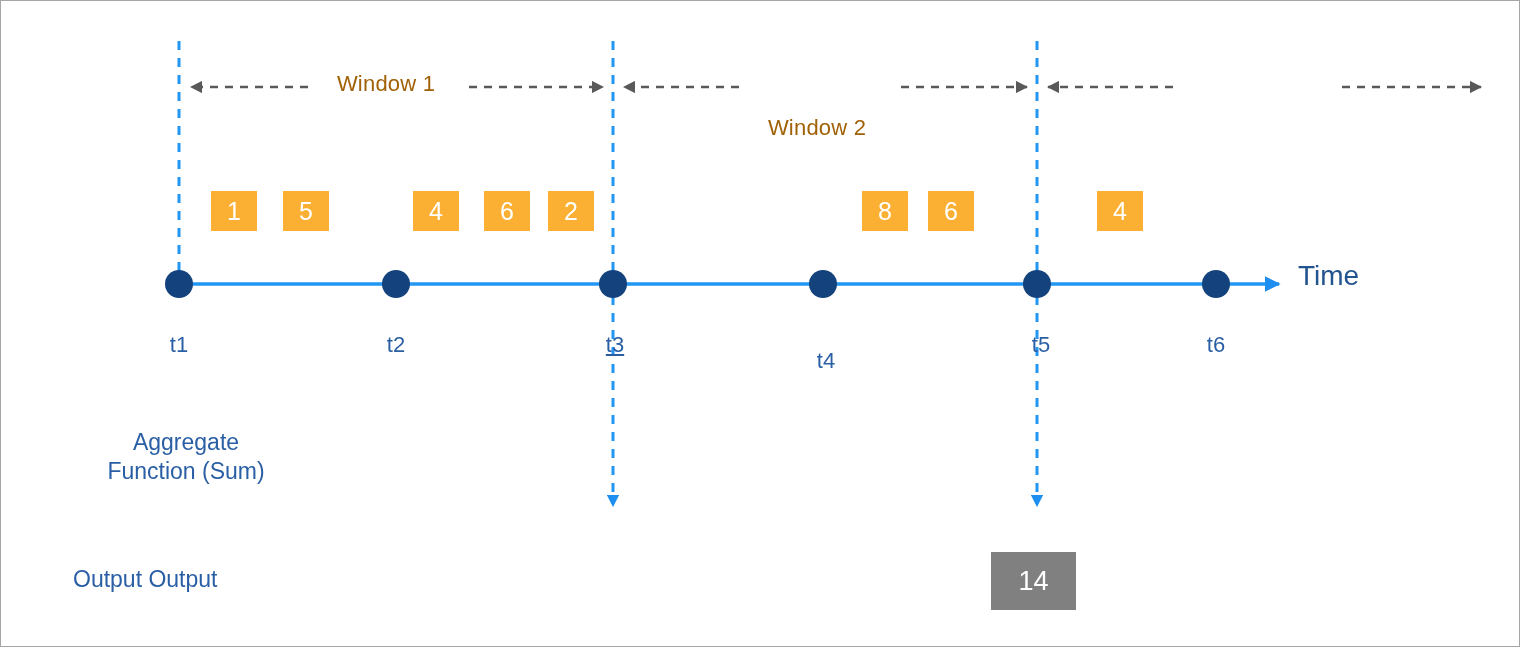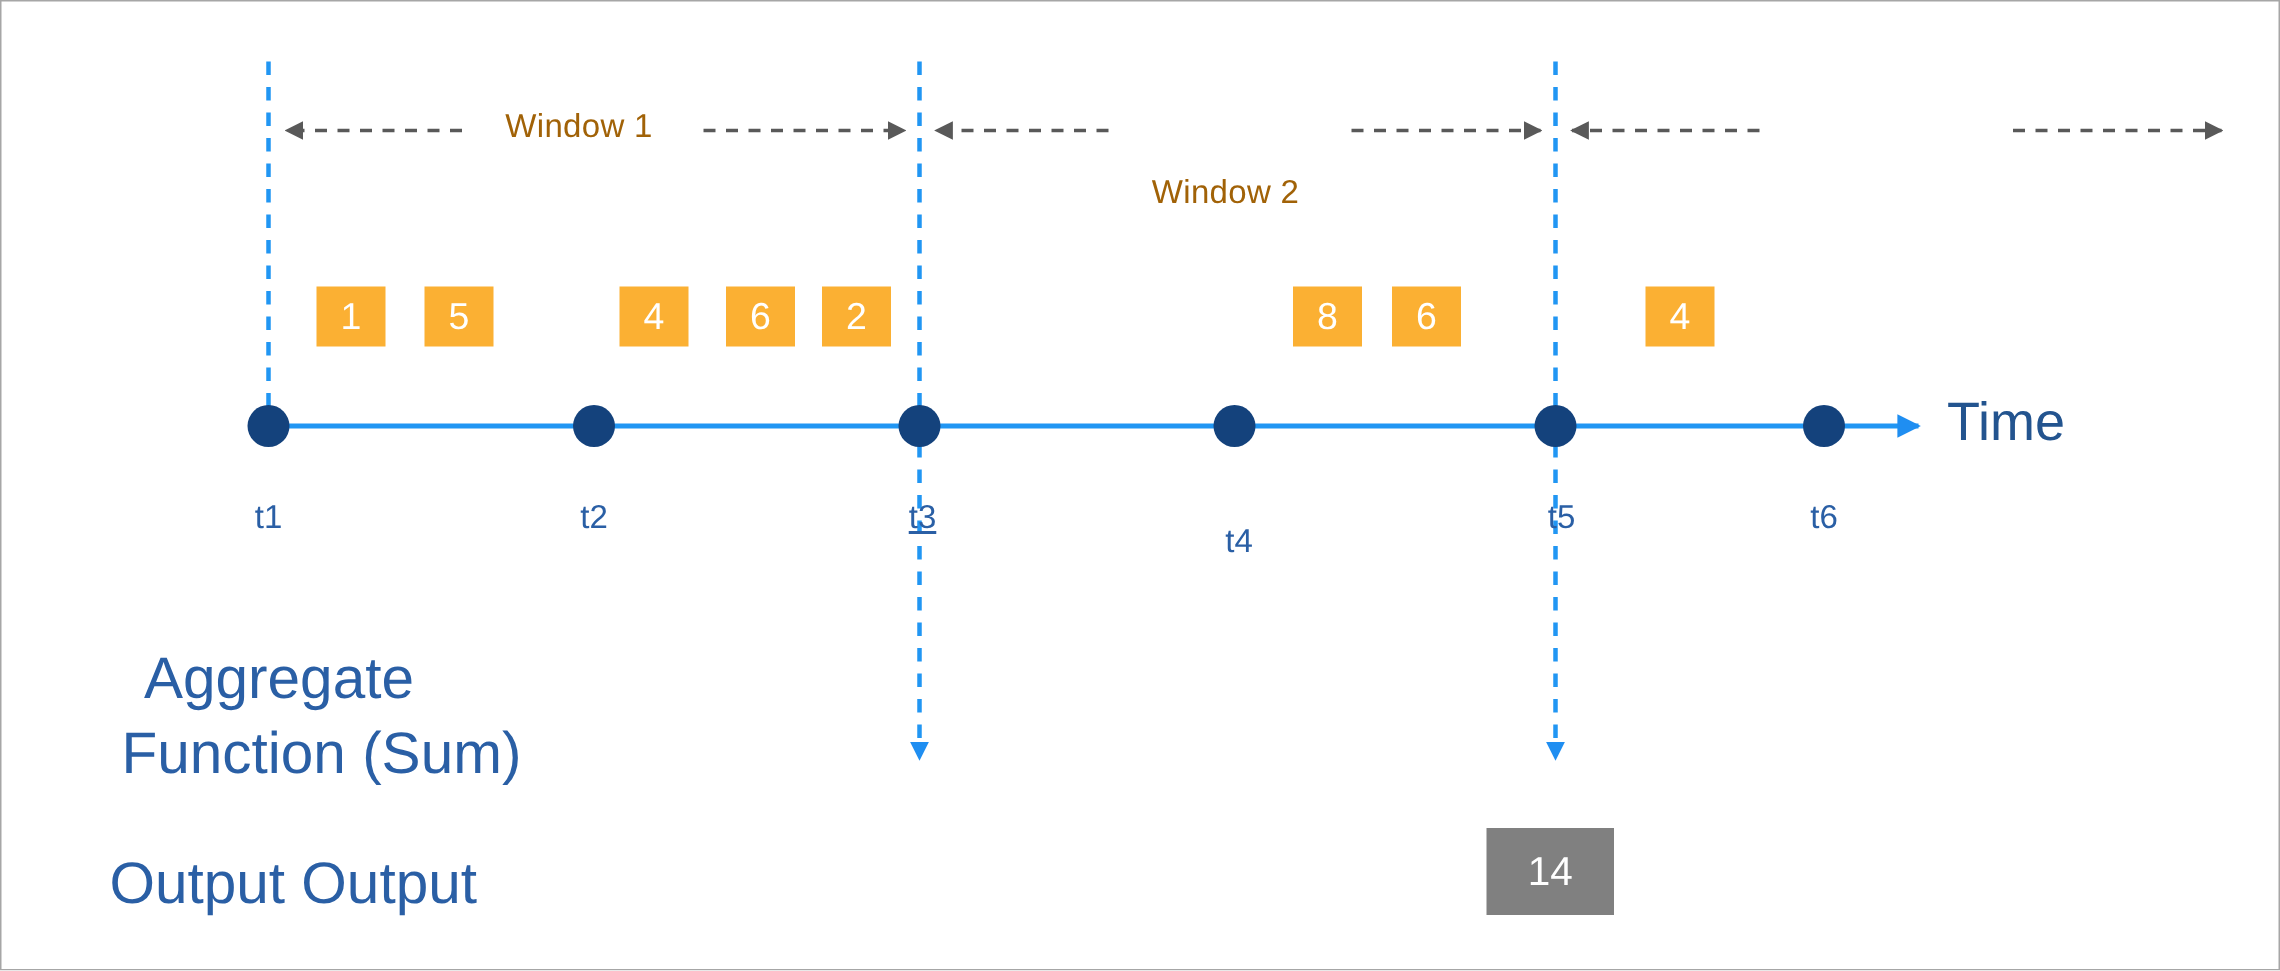--- a/index.html
+++ b/index.html
@@ -42,28 +42,28 @@
     position: absolute;
     color: #2a5fa5;
     font-size: 22px;
     font-weight: 400;
     white-space: nowrap;
     transform: translateX(-50%);
   }
   .time-label {
     position: absolute;
     color: #23548f;
-    font-size: 36px;
+    font-size: 28px;
     font-weight: 400;
     white-space: nowrap;
   }
   .side-label {
     position: absolute;
     color: #2a5fa5;
-    font-size: 39px;
+    font-size: 23px;
     font-weight: 400;
     line-height: 1.28;
     white-space: pre;
   }
   .side-label.center-al { text-align: center; }
 
   
   .ev-box {
     position: absolute;
     width: 46px;

